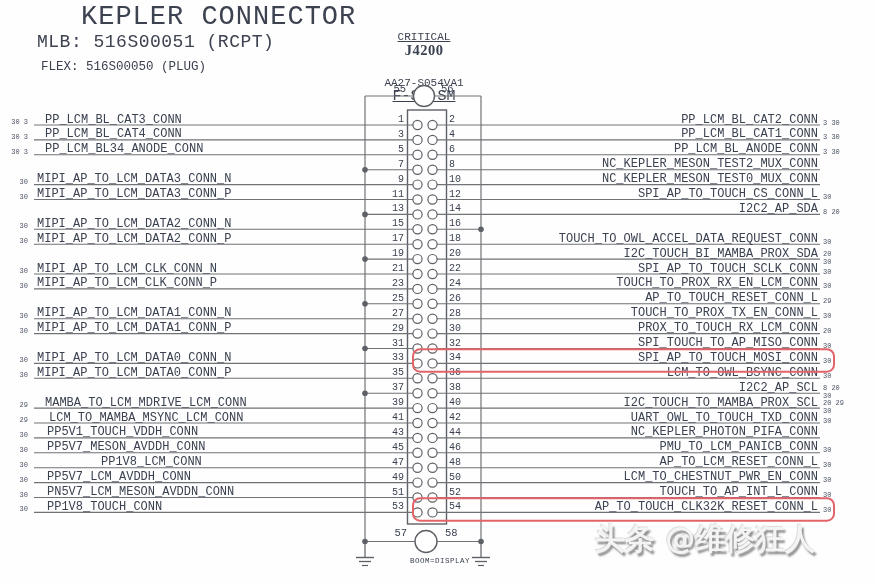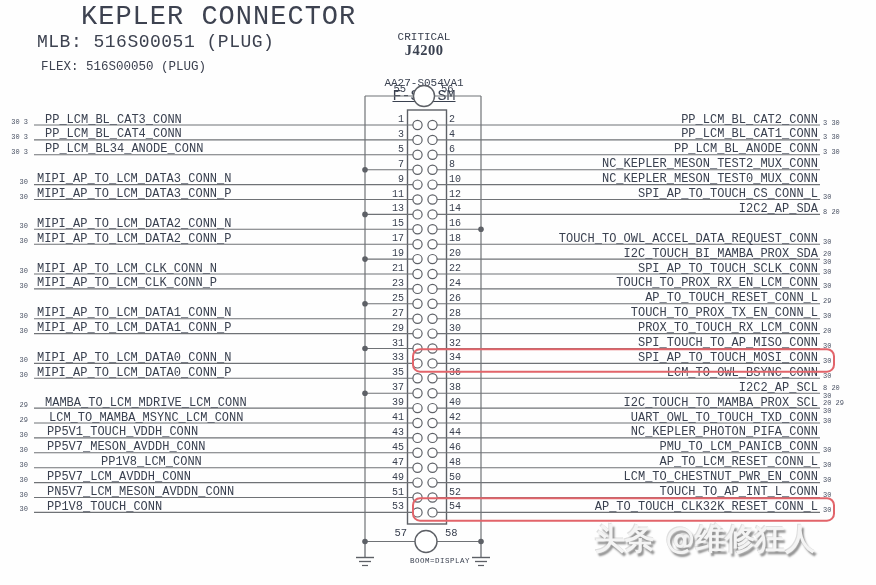--- a/index.html
+++ b/index.html
@@ -2,40 +2,40 @@
 <html><head>
 <meta charset="utf-8">
 <style>
   html,body{margin:0;padding:0;background:#fff;}
   .page{position:relative;width:876px;height:585px;background:#fefefe;overflow:hidden;
         font-family:"Liberation Mono",monospace;color:#3a4150;}
   .title{position:absolute;left:33px;top:2px;font-size:27px;letter-spacing:1px;color:#3d4250;margin-left:48px;}
   .mlb{position:absolute;left:37px;top:32px;font-size:18px;letter-spacing:0.5px;color:#3d4250;}
   .flex{position:absolute;left:41px;top:60px;font-size:12.5px;color:#3d4250;text-align:center;}
   .chdr{position:absolute;left:344px;top:31px;width:160px;text-align:center;line-height:1.1;}
-  .critical{font-size:11px;}
+  .critical{font-size:11px;text-decoration:underline;}
   .refdes{font-size:14.5px;font-weight:700;font-family:Liberation Serif, serif;letter-spacing:0.5px;}
   .part{font-size:11px;margin-top:18px;}
   .pkg{font-size:15px;text-decoration:underline;}
   .watermark{position:absolute;left:540px;top:519px;width:330px;text-align:center;
              font-size:30px;font-weight:700;font-family:"DejaVu Sans",sans-serif;
              color:#f4f4f4;text-shadow:2px 3px 2px #909090,-1px -1px 0 #dedede;}
   svg{position:absolute;left:0;top:0;}
   .net{font:12px "Liberation Mono",monospace;fill:#3a4150;}
   .num{font:10px "Liberation Mono",monospace;fill:#3a4150;}
   .ref{font:7px "Liberation Mono",monospace;fill:#4a5264;}
   .mnum{font:10.5px "Liberation Mono",monospace;fill:#3a4150;}
   .note{font:7.5px "Liberation Mono",monospace;fill:#3a4150;letter-spacing:0.5px;}
 </style>
 </head>
 <body>
 
 <div class="page">
   <div class="title">KEPLER CONNECTOR</div>
-  <div class="mlb">MLB: 516S00051 (PLUG)</div>
+  <div class="mlb">MLB: 516S00051 (RCPT)</div>
   <div class="flex">FLEX: 516S00050 (PLUG)</div>
 
   <div class="chdr">
     <div class="critical">CRITICAL</div>
     <div class="refdes">J4200</div>
     <div class="part">AA27-S054VA1</div>
     <div class="pkg">F-ST-SM</div>
   </div>
 
   <svg id="schem" width="876" height="585" viewBox="0 0 876 585">

